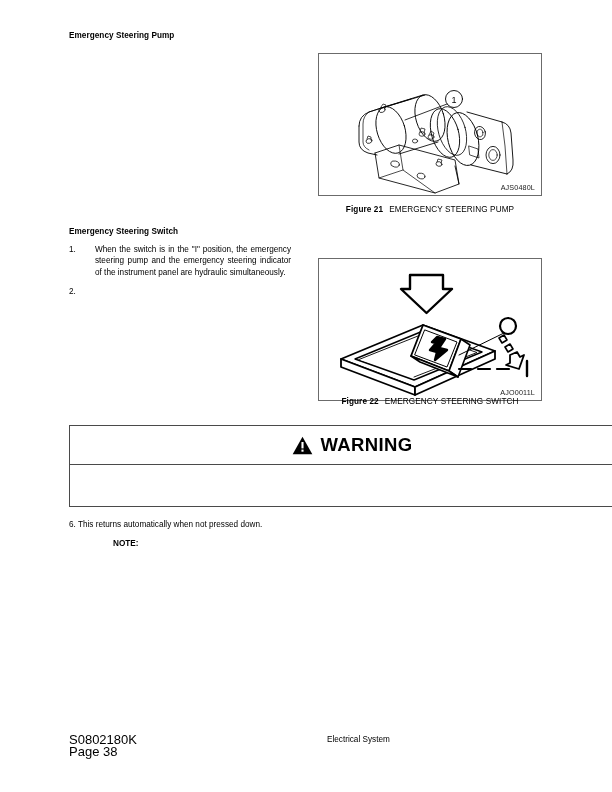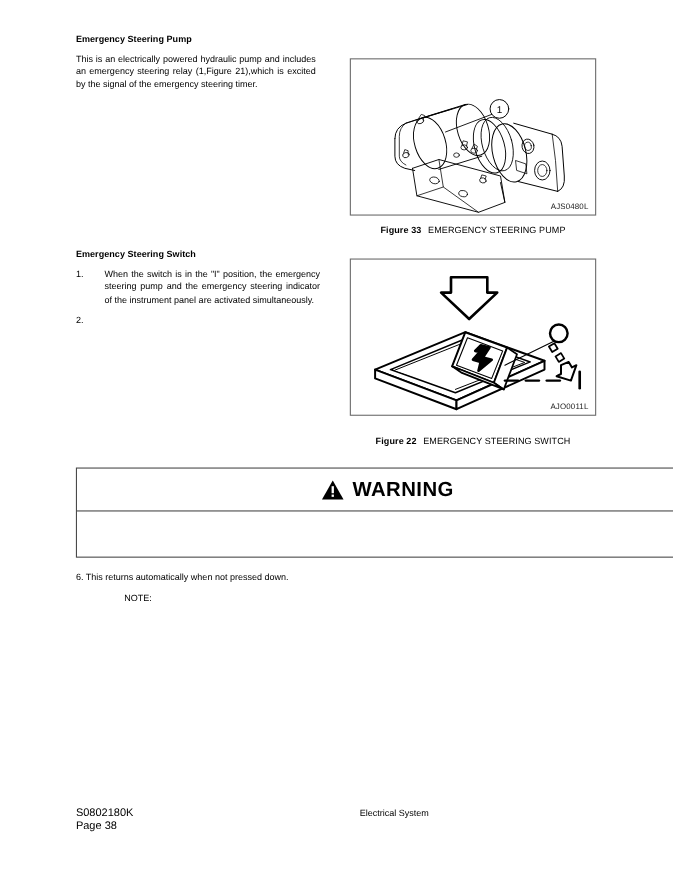--- a/index.html
+++ b/index.html
@@ -121,49 +121,48 @@
   }
   .note-wrap {
     position: absolute;
     display: flex;
     width: 430px;
     font-size: 8.2px;
     line-height: 11.6px;
   }
   .note-label {
     flex: 0 0 44px;
-    font-weight: normal;
+    font-weight: bold;
   }
   .note-text {
     flex: 1 1 auto;
     font-style: italic;
     text-align: justify;
     text-justify: inter-word;
   }
 
   
   .footer-left {
     position: absolute;
-    font-size: 10px;
+    font-size: 13px;
     line-height: 12px;
   }
   .footer-right {
     position: absolute;
     font-size: 8.2px;
     line-height: 12px;
   }
 </style>
 </head>
 <body>
 
 <div class="page">
 
   <div class="h-sub" style="left:69px; top:31px;">Emergency Steering Pump</div>
 
-  <div class="body-col" style="left:69px; top:48px;">This is an electrically powered hydraulic pump and includes an emergency steering relay (1,Figure 21),which is excited by the signal of the emergency steering timer.</div>
 
   <div class="figbox" style="left:318px; top:53px; width:224px; height:143px;">
     <svg width="222" height="141" viewBox="0 0 222 141">
       <g fill="none" stroke="#000" stroke-width="0.8" stroke-linejoin="round" stroke-linecap="round">
 
         <circle cx="135" cy="45" r="8.5" fill="#fff" stroke="#000" stroke-width="0.9"></circle>
         <line x1="128" y1="50" x2="86" y2="66"></line>
 
         <path d="M40,72 L40,88 Q40,96 49,99 L58,101" stroke-width="0.9"></path>
         <path d="M40,72 Q40,62 50,58 L62,54" stroke-width="0.9"></path>
@@ -215,36 +214,36 @@
 
         <ellipse cx="120" cy="110" rx="3.0" ry="2.3" transform="rotate(13 120 110)" stroke-width="0.7"></ellipse>
         <path d="M118,108 L119,105 L123,106 L122,109" stroke-width="0.7"></path>
       </g>
       <text x="135" y="48.6" font-family="Liberation Sans, sans-serif" font-size="9" text-anchor="middle" fill="#000">1</text>
     </svg>
     <div class="figcode">AJS0480L</div>
   </div>
 
   <div class="figcaption" style="left:318px; top:205px;">
-    <b>Figure 33</b><span style="display:inline-block;width:6px"></span><span>EMERGENCY STEERING PUMP</span>
+    <b>Figure 21</b><span style="display:inline-block;width:6px"></span><span>EMERGENCY STEERING PUMP</span>
   </div>
 
   <div class="h-sub" style="left:69px; top:227px;">Emergency Steering Switch</div>
 
   <div class="numlist" style="left:69px; top:244px;">
     <div class="numitem">
       <div class="num">1.</div>
-      <div class="txt">When the switch is in the "I" position, the emergency steering pump and the emergency steering indicator of the instrument panel are activated simultaneously.</div>
+      <div class="txt">When the switch is in the "I" position, the emergency steering pump and the emergency steering indicator of the instrument panel are hydraulic simultaneously.</div>
     </div>
     <div class="numitem">
       <div class="num">2.</div>
     </div>
   </div>
 
-  <div class="figbox" style="left:318px; top:235px; width:224px; height:143px;">
+  <div class="figbox" style="left:318px; top:258px; width:224px; height:143px;">
     <svg width="222" height="141" viewBox="0 0 222 141">
       <g fill="none" stroke="#000" stroke-linejoin="round" stroke-linecap="round">
 
         <path d="M91,16 L124,16 L124,30 L133,30 L107.5,54 L82,30 L91,30 Z" fill="#fff" stroke="#000" stroke-width="2.4"></path>
 
         <path d="M22,100 L104,66 L176,92 L96,128 Z" fill="#fff" stroke="#000" stroke-width="1.8"></path>
 
         <path d="M22,100 L22,108 L96,136 L96,128 Z" fill="#fff" stroke="#000" stroke-width="1.8"></path>
         <path d="M96,136 L176,100 L176,92 L96,128 Z" fill="#fff" stroke="#000" stroke-width="1.8"></path>
 

